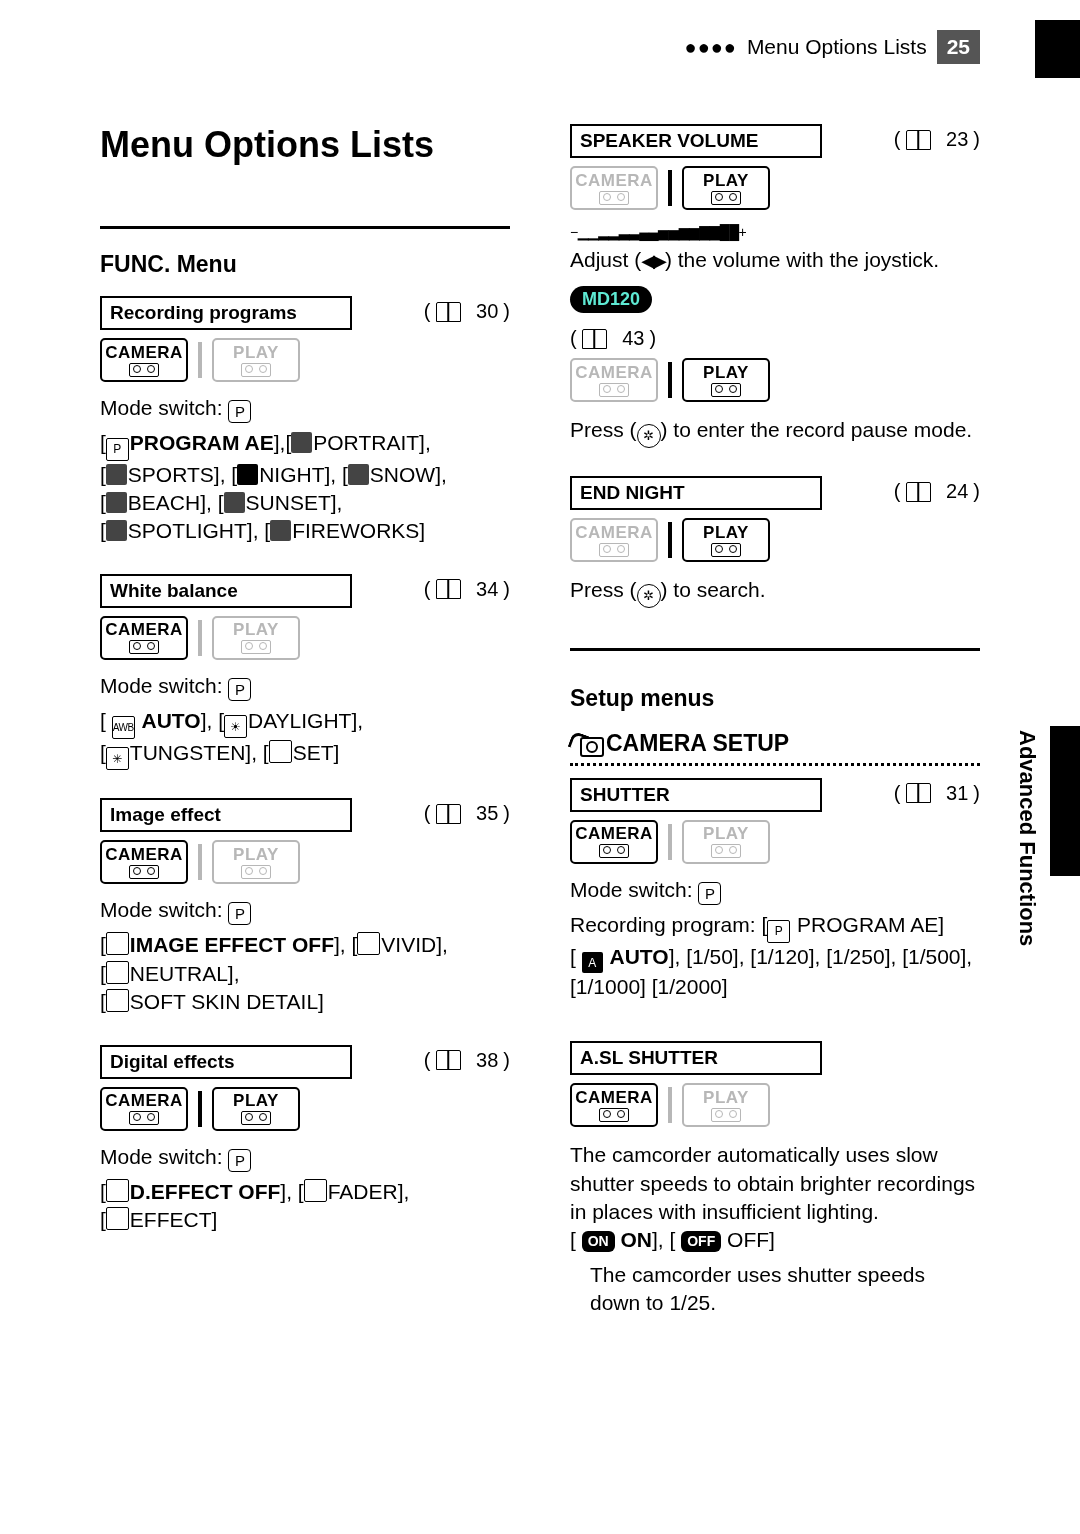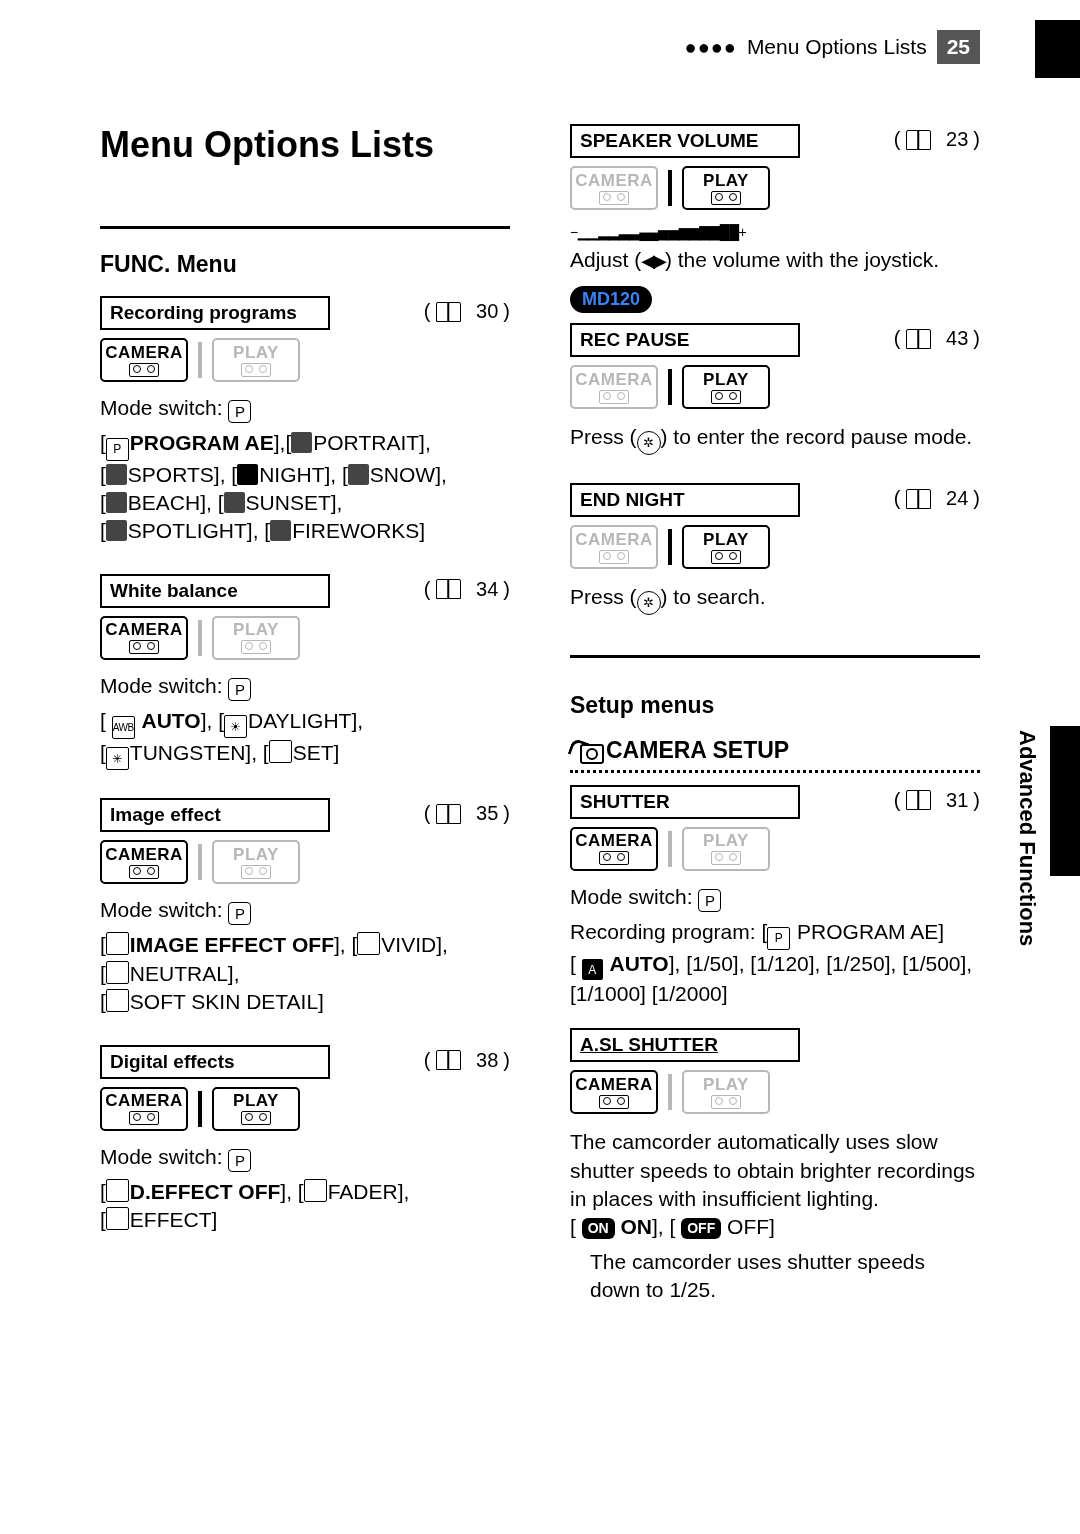--- a/index.html
+++ b/index.html
@@ -84,21 +84,21 @@
     justify-content: space-between;
     margin-bottom: 4px;
     font-size: 21px;
   }
   .item-label-box {
     border: 2px solid #000;
     padding: 4px 8px;
     font-family: Arial, Helvetica, sans-serif;
     font-weight: bold;
     font-size: 19px;
-    width: 230px;
+    width: 252px;
     box-sizing: border-box;
   }
   .ref {
     display: inline-flex;
     align-items: center;
     gap: 5px;
     font-size: 20px;
     margin-top: 4px;
   }
   .book-icon {
@@ -158,21 +158,21 @@
     display:inline-flex; width:21px; height:21px; background:#444;
     vertical-align: -3px; margin-right:1px; border-radius:2px;
     align-items:center; justify-content:center; color:#fff; font-size:12px;
   }
   .opt-icon.outline { background:#fff; border:1.5px solid #000; color:#000; }
   .opt-icon.black { background:#000; }
   .awb { font-size:10px; letter-spacing:-0.5px;text-align:center; }
   .mode-switch { font-size: 21px; margin: 2px 0 6px 0; }
   .badge {
     display: inline-block;
-    background: #000; color: #3b82f6;
+    background: #000; color: #5eead4;
     border-radius: 14px;
     padding: 3px 12px;
     font-weight: bold;
     font-size: 18px;
     margin: 12px 0 10px 0;
     font-family: Arial, Helvetica, sans-serif;
   }
   .onoff-badge {
     display:inline-flex; background:#000; color:#fff; border-radius:6px;
     padding:1px 6px; font-size:14px; font-weight:bold; vertical-align: 1px;
@@ -343,21 +343,20 @@
       </div>
       <div class="vol-bar">−▁▁▂▂▃▃▄▄▅▅▆▆▇▇██+</div>
       <div class="body-text">
         <span>Adjust (</span><span class="arrows">◀▶</span><span>) the volume with the joystick.</span>
       </div>
 
       <div class="badge">MD120</div>
 
       
       <div class="item-row">
-        <div class="item-label-box">REC PAUSE</div>
         <span class="ref">(<span class="book-icon"></span>&nbsp;<span>43</span>)</span>
       </div>
       <div class="cp-row">
         <div class="cp-box gray">
             <span>CAMERA</span>
             <span class="tape-icon"></span>
           </div>
         <div class="cp-sep"></div>
         <div class="cp-box">
             <span>PLAY</span>
@@ -418,21 +417,21 @@
       </div>
       <div class="mode-switch"><span>Mode switch:</span> <span class="p-box">P</span></div>
       <div class="body-text">
         <span>Recording program: [</span><span class="opt-icon outline">P</span> <span>PROGRAM AE]</span>
       </div>
       <div class="body-text">
         [ <span class="opt-icon black" style="color:#fff;">A</span> <b>AUTO</b><span>], [1/50], [1/120], [1/250], [1/500], [1/1000] [1/2000]</span>
       </div>
 
       
-      <div class="item-row" style="margin-top:20px;text-decoration:underline;">
+      <div class="item-row" style="margin-top:40px;">
         <div class="item-label-box">A.SL SHUTTER</div>
       </div>
       <div class="cp-row">
         <div class="cp-box">
             <span>CAMERA</span>
             <span class="tape-icon"></span>
           </div>
         <div class="cp-sep gray"></div>
         <div class="cp-box gray">
             <span>PLAY</span>

